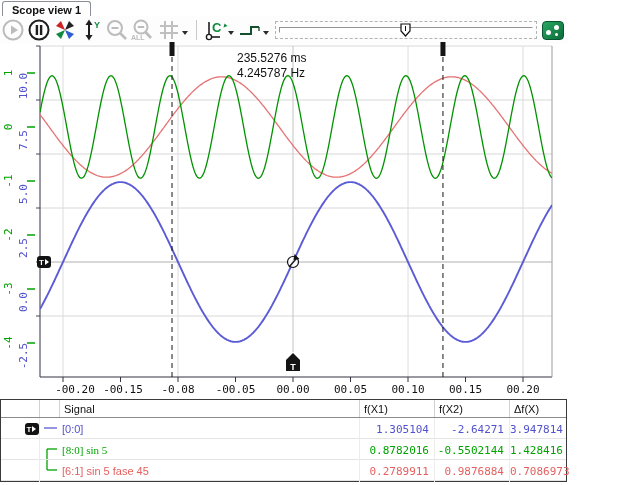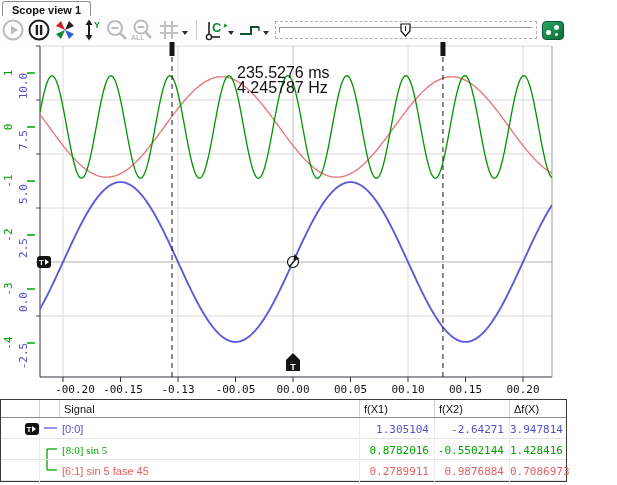--- a/index.html
+++ b/index.html
@@ -20,21 +20,21 @@
   .thumb{position:absolute;left:124px;top:1px;}
   .palette{position:relative;width:20px;height:17px;margin-left:5px;border-radius:4px;flex:0 0 auto;
            background:linear-gradient(135deg,#2aa763,#0c6b39);border:1px solid #085530;}
   .dot{position:absolute;border-radius:50%;background:#fff;}
   .dot1{width:5px;height:5px;left:3px;top:8px;}
   .dot2{width:5px;height:5px;left:11px;top:3px;}
   .dot3{width:3px;height:3px;left:12px;top:11px;}
 
   
   #plot-svg{position:absolute;left:0;top:40px;}
-  .anno{position:absolute;left:237px;top:65px;font-size:16px;line-height:15px;color:#111;z-index:5;}
+  .anno{position:absolute;left:237px;top:51px;font-size:12px;line-height:15px;color:#111;z-index:5;}
   .xlab{position:absolute;top:0;transform:translateX(-50%);font:11px "DejaVu Sans Mono",monospace;color:#111;}
   #xlabels{position:absolute;left:0;top:383px;width:567px;height:14px;}
   .ylab{position:absolute;transform:translate(-50%,-50%) rotate(-90deg);font:11px "DejaVu Sans Mono",monospace;white-space:nowrap;}
   .tbadge{position:absolute;width:14px;height:12px;background:#121212;border-radius:3px;display:flex;align-items:center;justify-content:center;color:#fff;font:bold 8px "Liberation Sans",sans-serif;}
   .tbadge .arr{width:0;height:0;border-top:3px solid transparent;border-bottom:3px solid transparent;border-left:4px solid #fff;margin-left:1px;}
   #plot-tbadge{left:37px;top:256px;z-index:6;}
 
   
   .sigtable{position:absolute;left:0;top:399px;width:565px;height:81px;border:1px solid #3a3a3a;background:#fff;font-size:11px;}
   .thead,.trow{display:grid;grid-template-columns:16px 20px 300px 75px 75px 1fr;padding-left:23px;}
@@ -220,21 +220,21 @@
       <span class="ylab" style="left: 8px; top: 73px; color: rgb(0, 163, 0);">1</span>
       <span class="ylab" style="left: 8px; top: 127px; color: rgb(0, 163, 0);">0</span>
       <span class="ylab" style="left: 8px; top: 181px; color: rgb(0, 163, 0);">-1</span>
       <span class="ylab" style="left: 8px; top: 235px; color: rgb(0, 163, 0);">-2</span>
       <span class="ylab" style="left: 8px; top: 289px; color: rgb(0, 163, 0);">-3</span>
       <span class="ylab" style="left: 8px; top: 343px; color: rgb(0, 163, 0);">-4</span>
     </div>
   <div id="xlabels">
       <span class="xlab" style="left: 75px;">-00.20</span>
       <span class="xlab" style="left: 123px;">-00.15</span>
-      <span class="xlab" style="left: 178px;">-0.13</span>
+      <span class="xlab" style="left: 178px;">-0.08</span>
       <span class="xlab" style="left: 235.5px;">-00.05</span>
       <span class="xlab" style="left: 293px;">00.00</span>
       <span class="xlab" style="left: 350.5px;">00.05</span>
       <span class="xlab" style="left: 408px;">00.10</span>
       <span class="xlab" style="left: 465.5px;">00.15</span>
       <span class="xlab" style="left: 523px;">00.20</span>
     </div>
 
   <div class="tbadge" id="plot-tbadge">
     <span>T</span>

